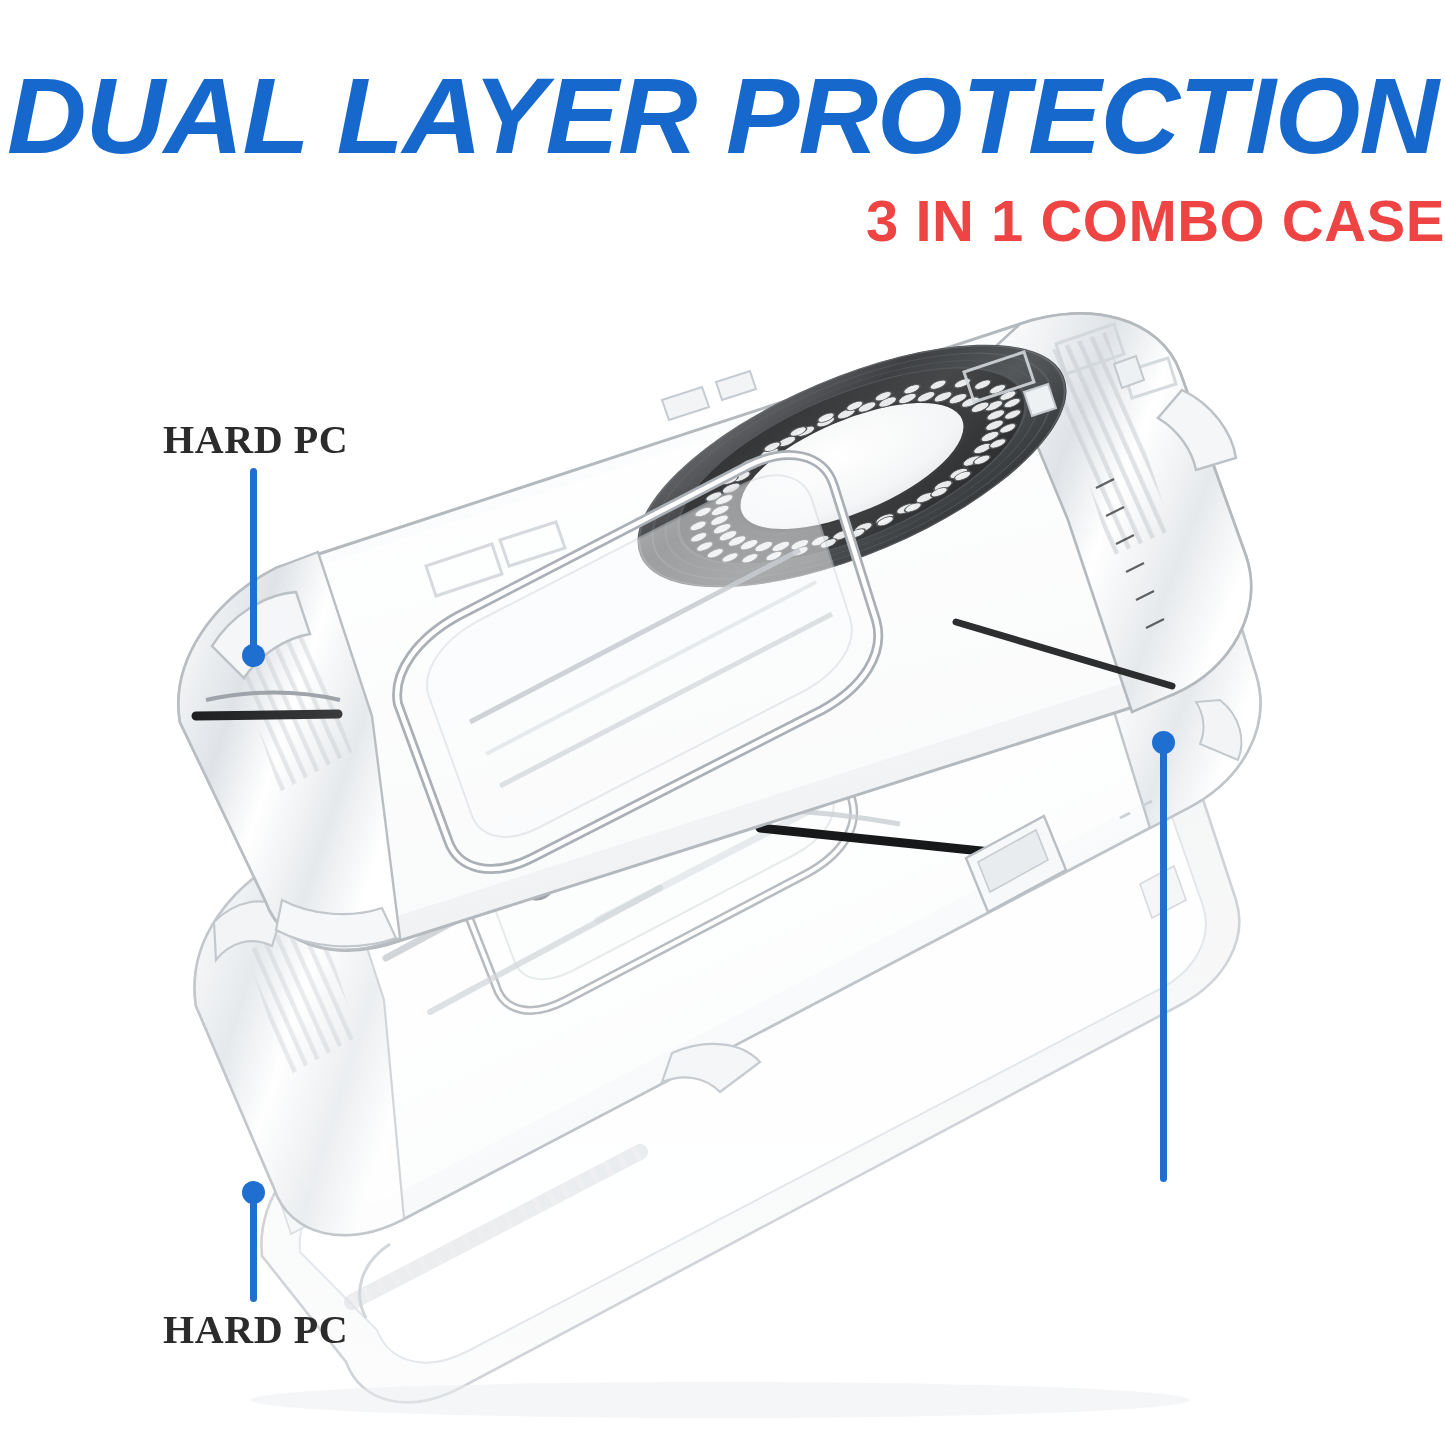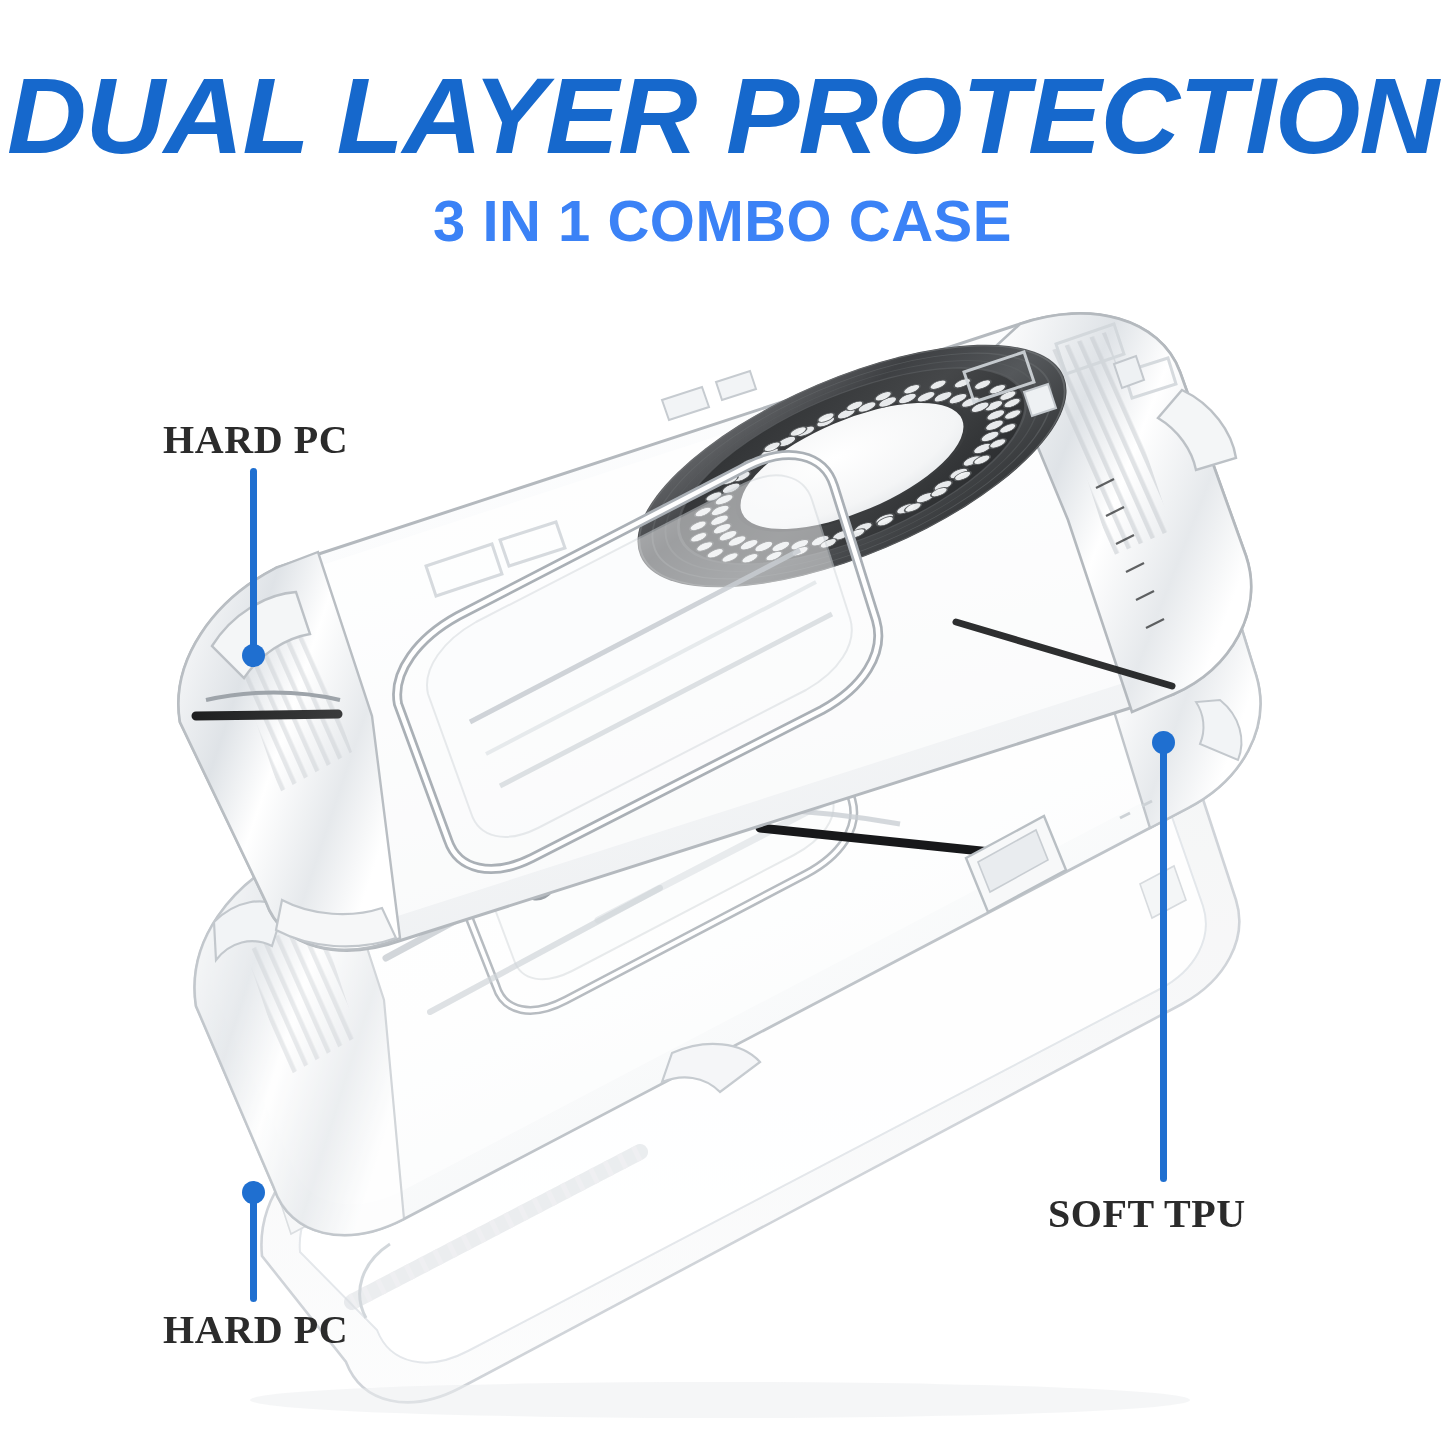--- a/index.html
+++ b/index.html
@@ -328,27 +328,26 @@
         <path d="M662 400 l40 -13 7 20 -40 13 Z"></path>
         <path d="M716 382 l34 -11 6 18 -34 11 Z"></path>
       </g>
     </g>
 
     <ellipse cx="720" cy="1400" rx="470" ry="18" fill="#eceef0" opacity="0.5"></ellipse>
   </svg>
 
   <div class="title" style="color: rgb(22, 104, 204);">DUAL LAYER PROTECTION</div>
 
-  <div class="subtitle" style="color: #3b82f6;">3 IN 1 COMBO CASE</div>
+  <div class="subtitle" style="color: #ef4444; text-align: right;">3 IN 1 COMBO CASE</div>
 
   <div class="callout" id="lbl-hardpc-top" style="color: rgb(43, 43, 43);">HARD PC</div>
   <div class="leader" id="leader-hardpc-top" style="background: rgb(31, 111, 208);"></div>
   <div class="dot" id="dot-hardpc-top" style="background: rgb(31, 111, 208);"></div>
 
-  <div class="callout" id="lbl-softtpu" style="color: rgb(43, 43, 43);">SOFT TPU</div>
   <div class="leader" id="leader-softtpu" style="background: rgb(31, 111, 208);"></div>
   <div class="dot" id="dot-softtpu" style="background: rgb(31, 111, 208);"></div>
 
   <div class="callout" id="lbl-hardpc-bottom" style="color: rgb(43, 43, 43);">HARD PC</div>
   <div class="leader" id="leader-hardpc-bottom" style="background: rgb(31, 111, 208);"></div>
   <div class="dot" id="dot-hardpc-bottom" style="background: rgb(31, 111, 208);"></div>
 
 </div>
 
 </body></html>

